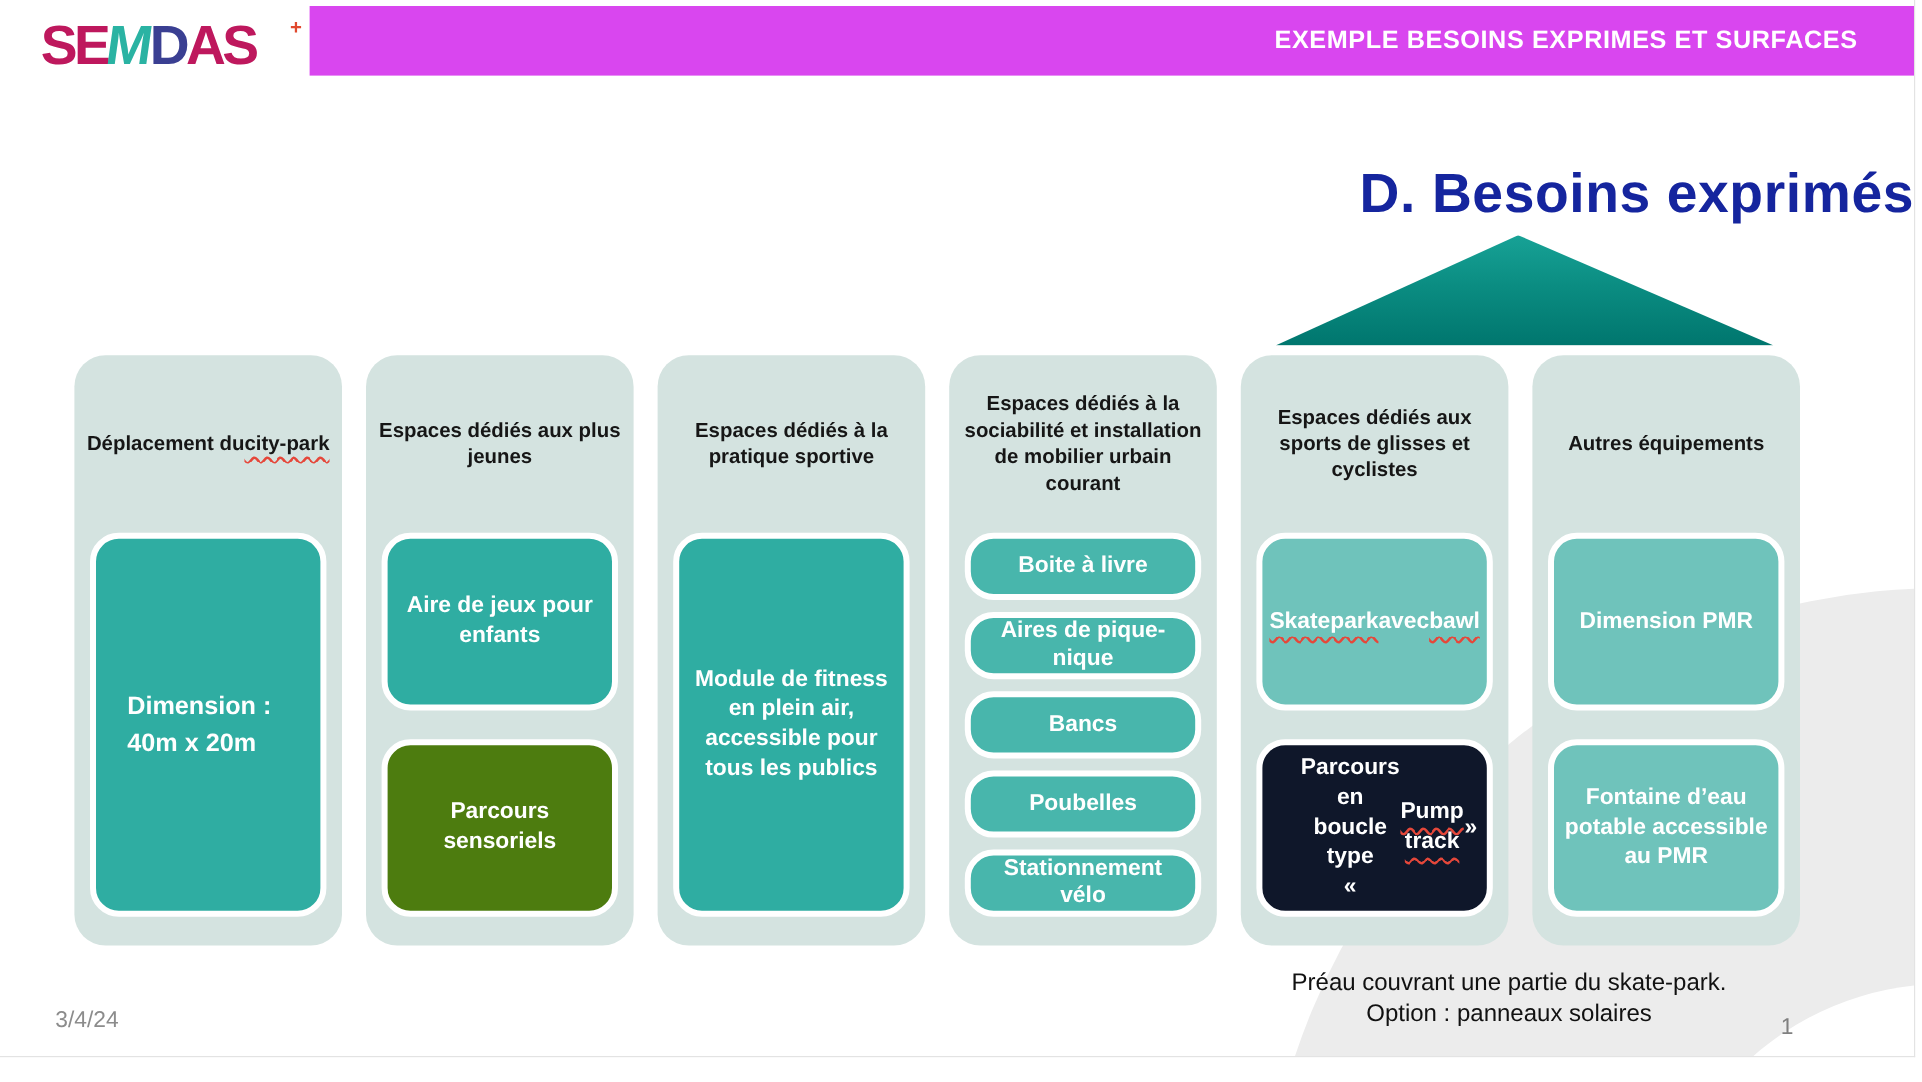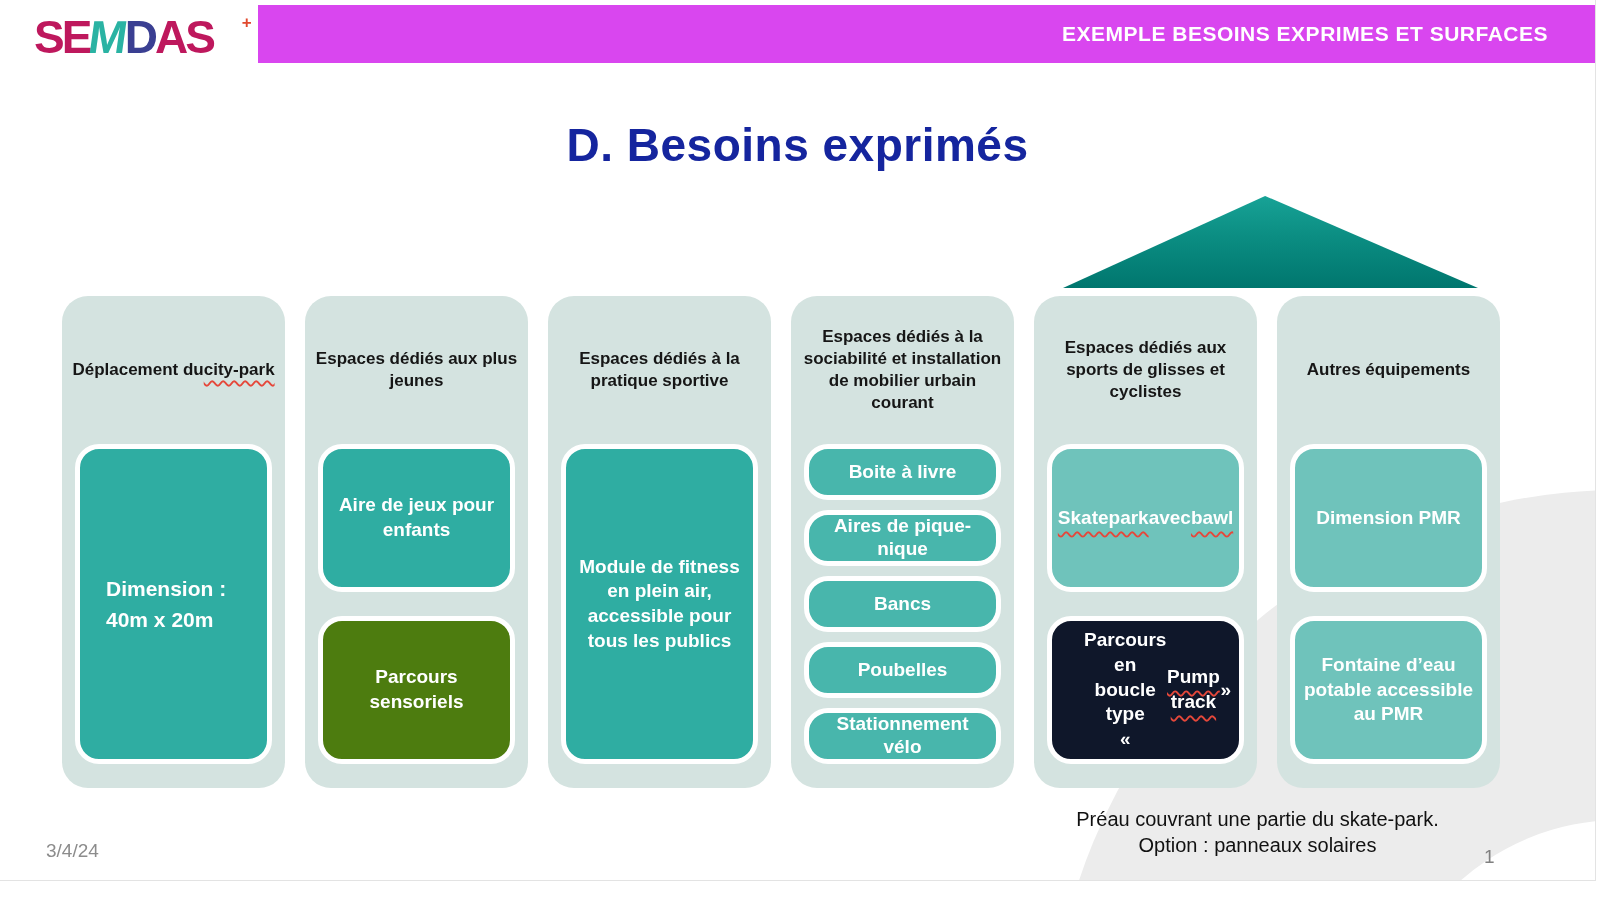--- a/index.html
+++ b/index.html
@@ -17,21 +17,21 @@
   .logo .m    { color:#2ab3a3; display:inline-block; transform:skewX(-8deg); }
   .logo .blue { color:#3a3f92; position:relative; }
   .logo .plus { position:absolute; left:117px; top:2px; font-size:17px; letter-spacing:0; color:#e0492e; font-weight:bold; }
 
   
   .top-bar { position:absolute; left:258px; top:5px; right:0; height:58px; background:#d946ef;
              display:flex; align-items:center; justify-content:flex-end; padding-right:47px; }
   .top-bar-title { color:#ffffff; font-size:21px; font-weight:bold; letter-spacing:0.5px; }
 
   
-  .slide-title { position:absolute; left:0; top:118px; width:100%; text-align:center;
+  .slide-title { position:absolute; left:0; top:134px; width:100%; text-align:right;
                  color:#15259e; font-size:46px; font-weight:bold; letter-spacing:0.5px; }
 
   
   .triangle { position:absolute; left:1063px; top:196px; width:415px; height:92px;
               background:linear-gradient(180deg,#17a296 0%,#0b8d82 45%,#00766e 100%);
               clip-path:polygon(48.7% 0, 0 100%, 100% 100%);
               filter:drop-shadow(0 2px 2px rgba(0,0,0,0.25)); }
 
   
   .columns { position:absolute; left:62px; top:296px; display:flex; gap:20px; }

